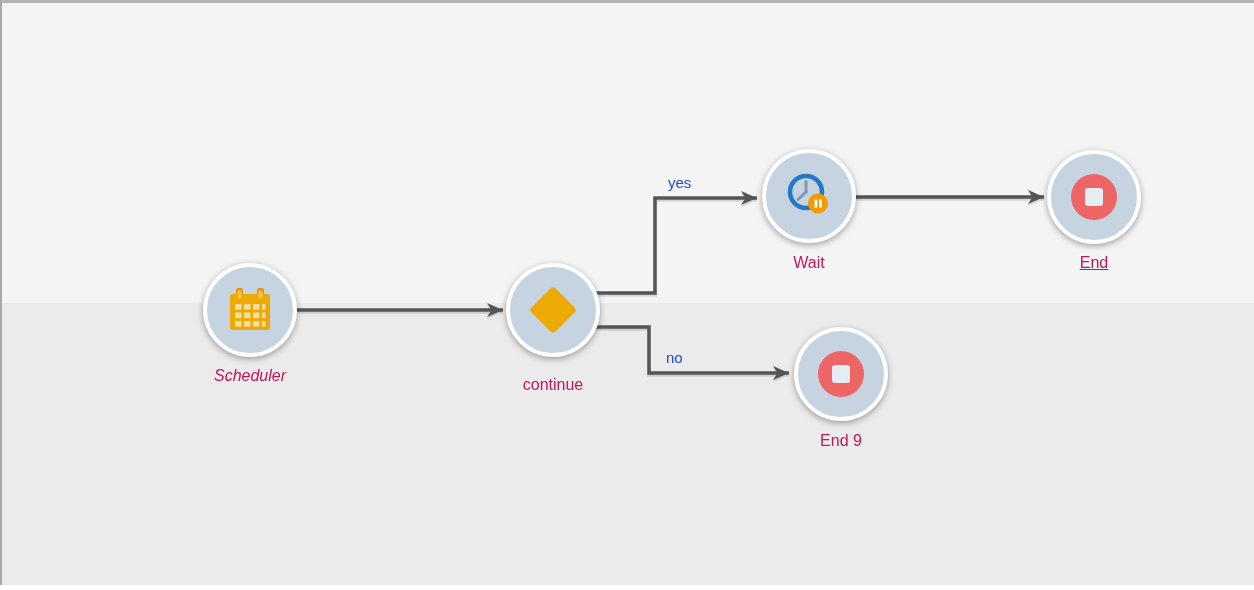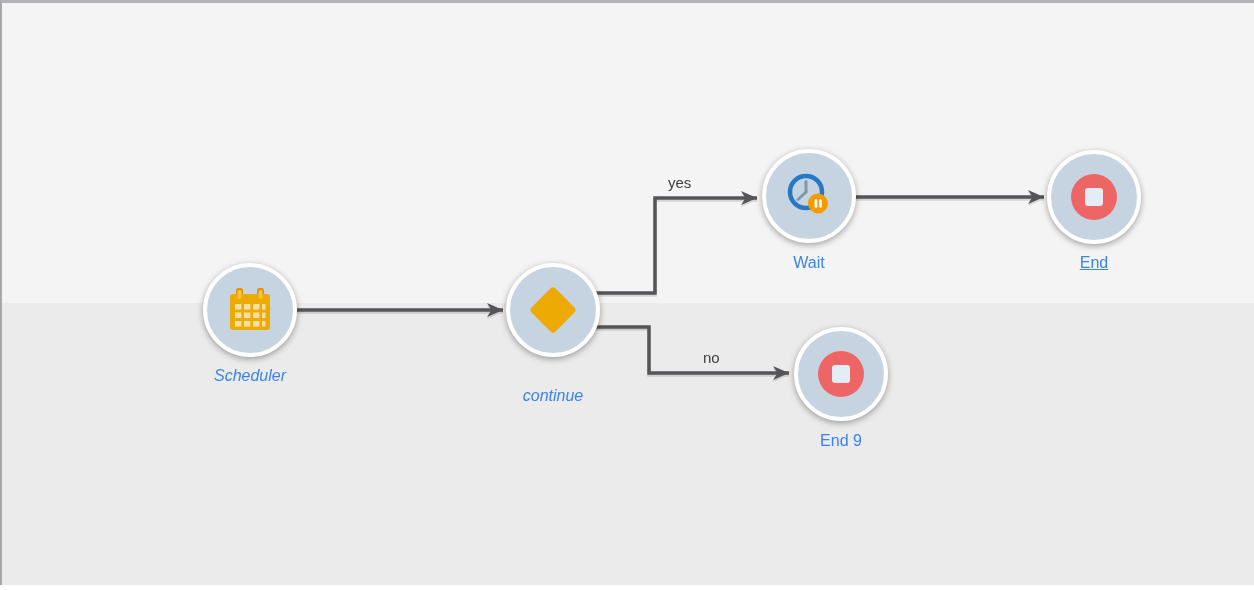--- a/index.html
+++ b/index.html
@@ -51,28 +51,28 @@
     box-sizing:content-box;
     display:flex; align-items:center; justify-content:center;
     cursor:pointer;
     z-index:3;
   }
   .node-label {
     position:absolute;
     width:160px;
     text-align:center;
     font-size:16px;
-    color:#3b82f6;
+    color:#be185d;
     z-index:3;
     white-space:nowrap;
   }
   .edge-label {
     position:absolute;
     font-size:15px;
-    color:#404040;
+    color:#1d4ed8;
     z-index:3;
     white-space:nowrap;
   }
   .icon { display:block; }
 </style>
 </head>
 <body>
 
 <div class="stage">
 
@@ -86,21 +86,21 @@
         <path d="M0,0 L16,7 L0,14 L4.5,7 Z" fill="#555558"></path>
       </marker>
     </defs>
     <path class="connector" d="M295 310 L503 310" marker-end="url(#arrow)"></path>
     <path class="connector" d="M590 293 L655 293 L655 198 L757 198" marker-end="url(#arrow)"></path>
     <path class="connector" d="M590 327 L649 327 L649 373 L789 373" marker-end="url(#arrow)"></path>
     <path class="connector" d="M853 197 L1044 197" marker-end="url(#arrow)"></path>
   </svg>
 
   <div class="edge-label" style="left:668px; top:174px;">yes</div>
-  <div class="edge-label" style="left:703px; top:349px;">no</div>
+  <div class="edge-label" style="left:666px; top:349px;">no</div>
 
   <div class="node" style="left:203px; top:263px;">
     <svg class="icon" width="48" height="48" viewBox="0 0 48 48">
       <rect x="10" y="2" width="7" height="13" rx="2.5" fill="#e59102"></rect>
       <rect x="31" y="2" width="7" height="13" rx="2.5" fill="#e59102"></rect>
       <rect x="4" y="8" width="40" height="36" rx="3" fill="#edaa05"></rect>
       <rect x="11.5" y="4" width="4" height="9" rx="2" fill="#f6c43f"></rect>
       <rect x="32.5" y="4" width="4" height="9" rx="2" fill="#f6c43f"></rect>
       <g fill="rgba(255,255,255,0.62)">
         <rect x="9" y="18" width="6.4" height="5.6"></rect>
@@ -118,21 +118,21 @@
       </g>
     </svg>
   </div>
   <div class="node-label" style="left:170px; top:367px;font-style:italic;">Scheduler</div>
 
   <div class="node" style="left:506px; top:263px;">
     <svg class="icon" width="52" height="52" viewBox="0 0 52 52">
       <rect x="9" y="9" width="34" height="34" rx="4" fill="#edaa05" transform="rotate(45 26 26)"></rect>
     </svg>
   </div>
-  <div class="node-label" style="left:473px; top:387px;font-style:italic;">continue</div>
+  <div class="node-label" style="left:473px; top:376px;">continue</div>
 
   <div class="node" style="left:762px; top:149px;">
     <svg class="icon" width="48" height="48" viewBox="0 0 48 48">
       <circle cx="21" cy="20" r="16" fill="none" stroke="#2579c4" stroke-width="4.5"></circle>
       <path d="M21 20 L21 9.5" stroke="#7e98ad" stroke-width="3" stroke-linecap="round" fill="none"></path>
       <path d="M21 20 L13 27.5" stroke="#7e98ad" stroke-width="3" stroke-linecap="round" fill="none"></path>
       <circle cx="33" cy="31.5" r="10" fill="#f59b00"></circle>
       <rect x="29.6" y="27.3" width="2.7" height="8.4" rx="1.3" fill="#ffffff"></rect>
       <rect x="34.1" y="27.3" width="2.7" height="8.4" rx="1.3" fill="#ffffff"></rect>
     </svg>

